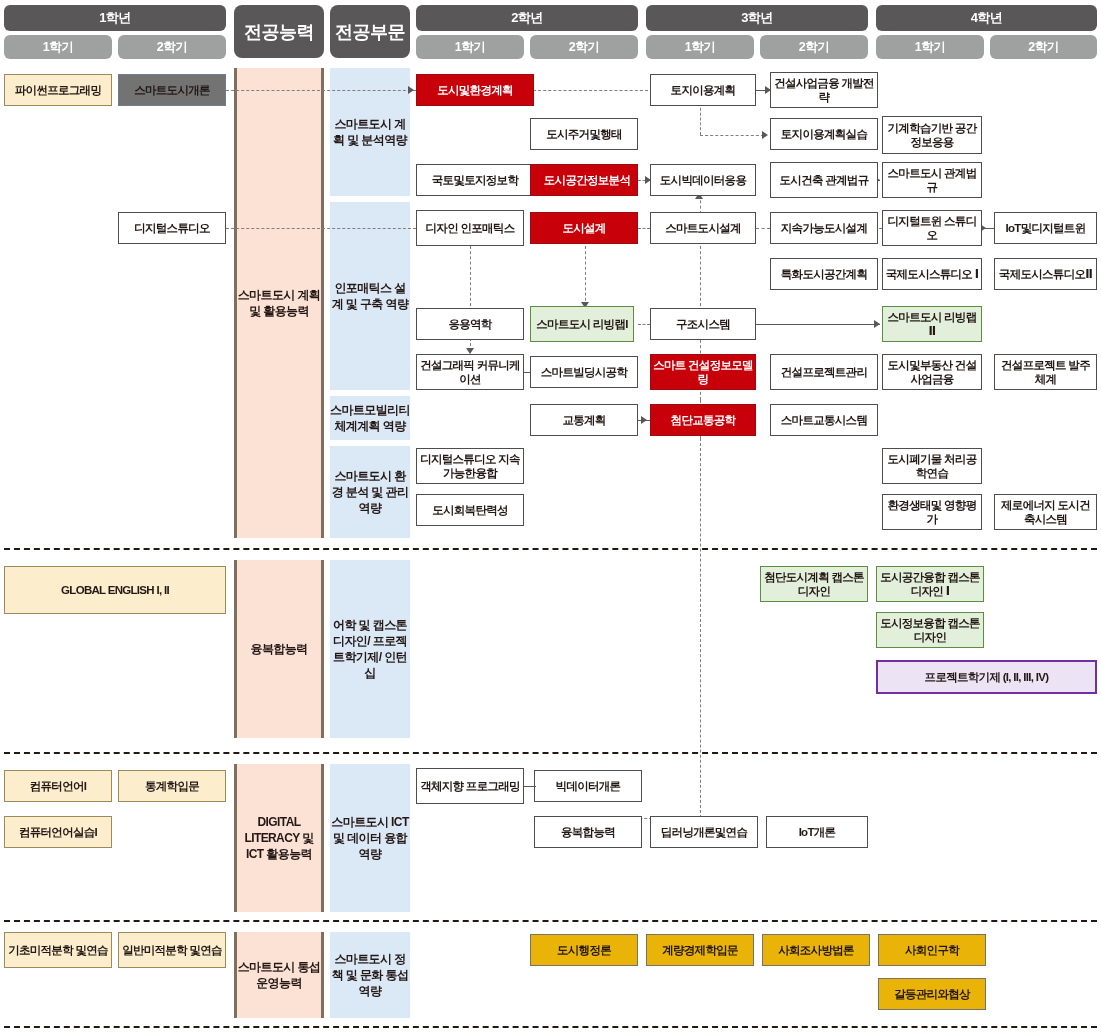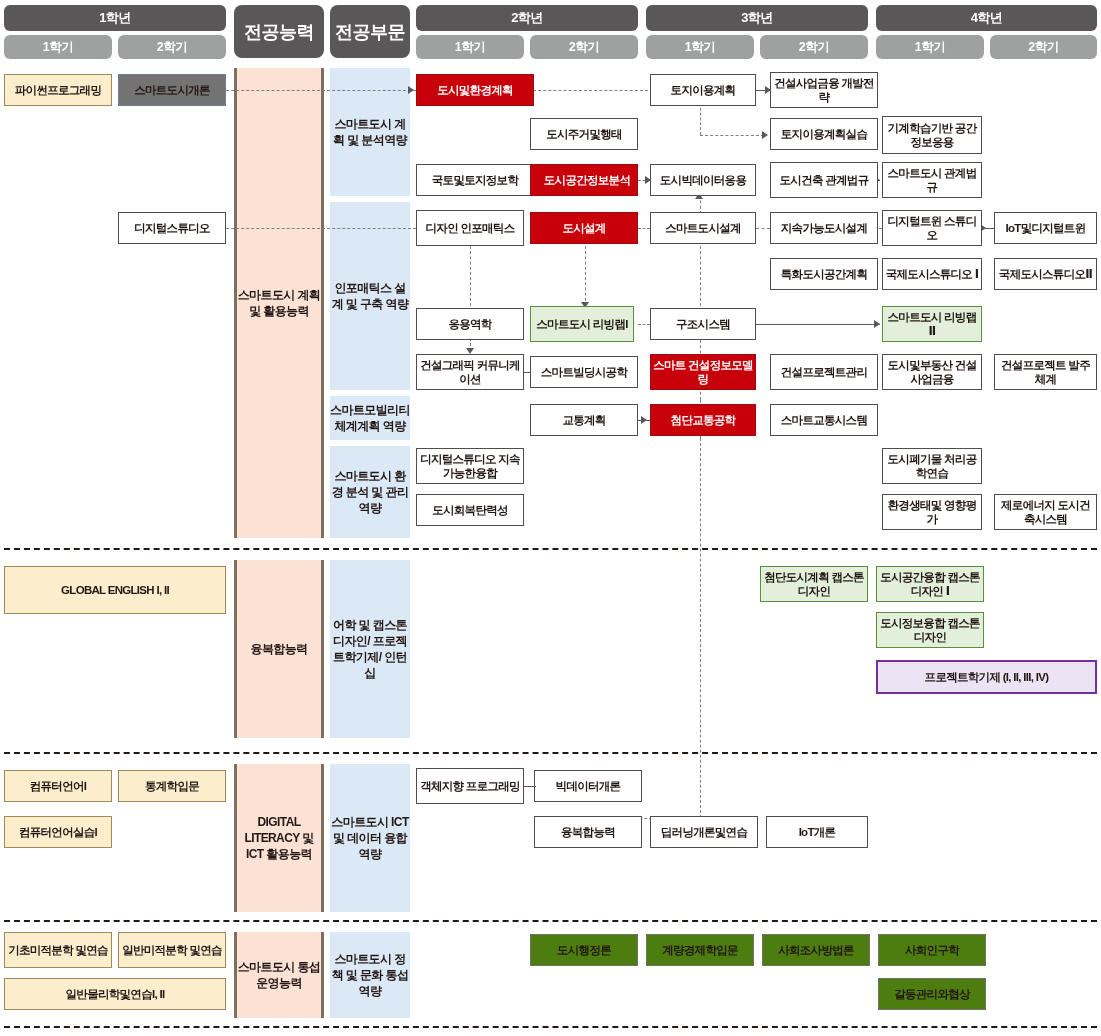--- a/index.html
+++ b/index.html
@@ -52,21 +52,21 @@
     font-size: 11.5px; font-weight: bold; letter-spacing: -0.7px;
     line-height: 1.25; color: #231815;
     border: 1px solid #231815; background: #ffffff;
     padding: 0 2px;
   }
   .box.white  { background:#ffffff; border-color:#4d4d4d; }
   .box.red    { background:#c8000a; border-color:#9b0a10; color:#ffffff; }
   .box.green  { background:#e2efda; border-color:#5b8f3f; }
   .box.cream  { background:#fceecd; border-color:#9c8a5a; }
   .box.blue   { background:#737373; border-color:#6b7d94; }
-  .box.gray   { background:#4d7c0f; border-color:#767171; }
+  .box.gray   { background:#eab308; border-color:#767171; }
   .box.purple { background:#ece4f5; border-color:#7030a0; border-width:2px; }
 
   
   .hline { position: absolute; height: 0; border-top: 1px dashed #808080; }
   .hline.solid { border-top-style: solid; border-top-color:#595757; }
   .vline { position: absolute; width: 0; border-left: 1px dashed #808080; }
   .arrow {
     position: absolute; width: 0; height: 0;
     border-top: 4px solid transparent; border-bottom: 4px solid transparent;
     border-left: 6px solid #595757;
@@ -219,21 +219,20 @@
   <div class="box white" style="left:766px; top:816px; width:102px; height:32px;">IoT개론</div>
   <div class="hline solid" style="left:524px; top:786px; width:12px;"></div>
 
   <div class="sep" style="top:920px;"></div>
 
   <div class="colband ability" style="left:234px; top:932px; width:90px; height:86px;">스마트도시 통섭운영능력</div>
   <div class="colband sector" style="left:330px; top:932px; width:80px; height:86px;">스마트도시 정책 및 문화 통섭역량</div>
 
   <div class="box cream" style="left:4px;   top:932px; width:108px; height:36px;">기초미적분학 및연습</div>
   <div class="box cream" style="left:118px; top:932px; width:108px; height:36px;">일반미적분학 및연습</div>
-  <div class="box cream" style="left:4px;   top:978px; width:222px; height:32px;">일반물리학및연습I, II</div>
   <div class="box gray" style="left:530px; top:934px; width:108px; height:32px;">도시행정론</div>
   <div class="box gray" style="left:646px; top:934px; width:108px; height:32px;">계량경제학입문</div>
   <div class="box gray" style="left:762px; top:934px; width:108px; height:32px;">사회조사방법론</div>
   <div class="box gray" style="left:878px; top:934px; width:108px; height:32px;">사회인구학</div>
   <div class="box gray" style="left:878px; top:978px; width:108px; height:32px;">갈등관리와협상</div>
 
   <div class="sep" style="top:1026px;"></div>
 
 </div>
 

